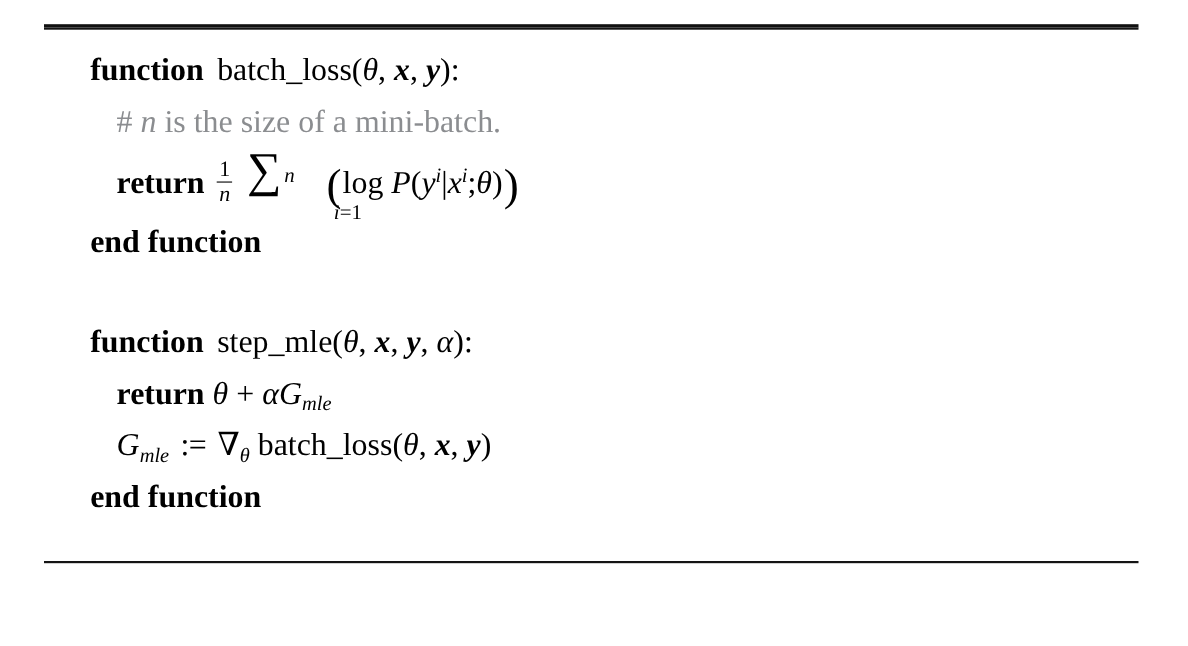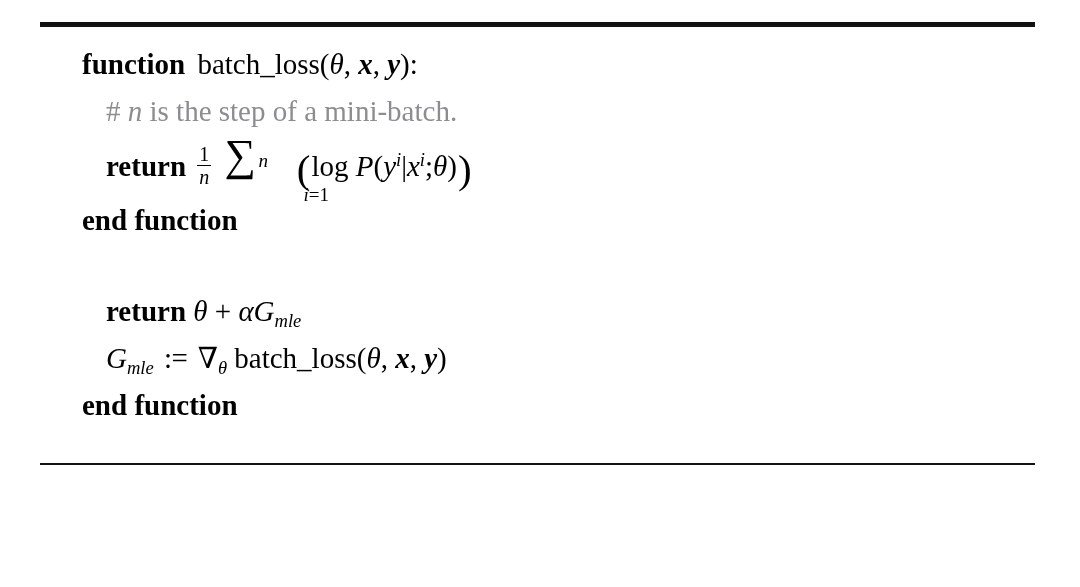--- a/index.html
+++ b/index.html
@@ -189,21 +189,21 @@
   <div class="algo-body">
 
     <div class="line">
       <span class="kw">function</span>
       <span class="thinsp"></span><span class="ident">batch_loss(</span><span class="mi">θ</span><span>, </span><span class="mbi">x</span><span>, </span><span class="mbi">y</span><span>):</span>
     </div>
 
     <div class="line indent-1 comment">
       <span>#</span>
       <span class="mi">n</span>
-      <span>is the step of a mini-batch.</span>
+      <span>is the size of a mini-batch.</span>
     </div>
 
     <div class="line indent-1 tall">
       <span class="kw">return</span>
       <span class="frac">
         <span class="num">1</span>
         <span class="den">n</span>
       </span>
       <span class="sumop">
         <span class="sigma">∑</span>
@@ -214,20 +214,24 @@
     </div>
 
     <div class="line">
       <span class="kw">end function</span>
     </div>
 
     <div class="line blank">
       <span></span>
     </div>
 
+    <div class="line">
+      <span class="kw">function</span>
+      <span class="thinsp"></span><span class="ident">step_mle(</span><span class="mi">θ</span><span>, </span><span class="mbi">x</span><span>, </span><span class="mbi">y</span><span>, </span><span class="mi">α</span><span>):</span>
+    </div>
 
     <div class="line indent-1">
       <span class="kw">return</span>
       <span class="mi">θ</span>
       <span class="mop">+</span>
       <span class="mi">α</span><span class="mi">G</span><sub>mle</sub>
     </div>
 
     <div class="line indent-1">
       <span class="mi">G</span><sub>mle</sub>

